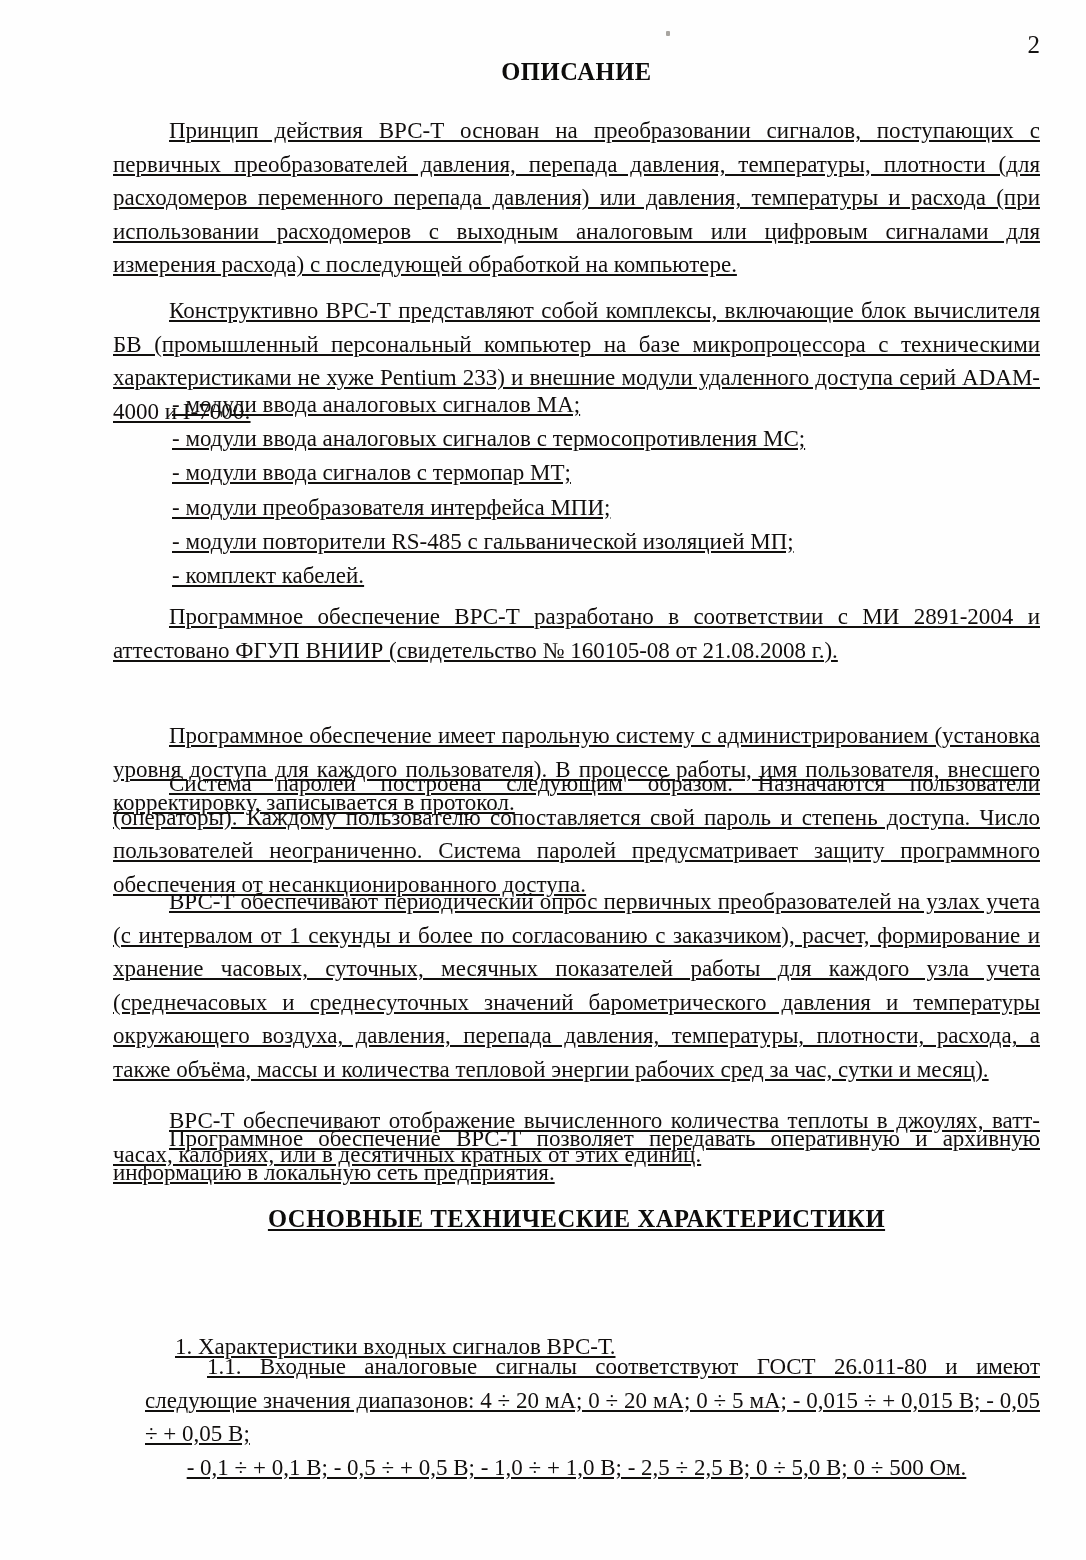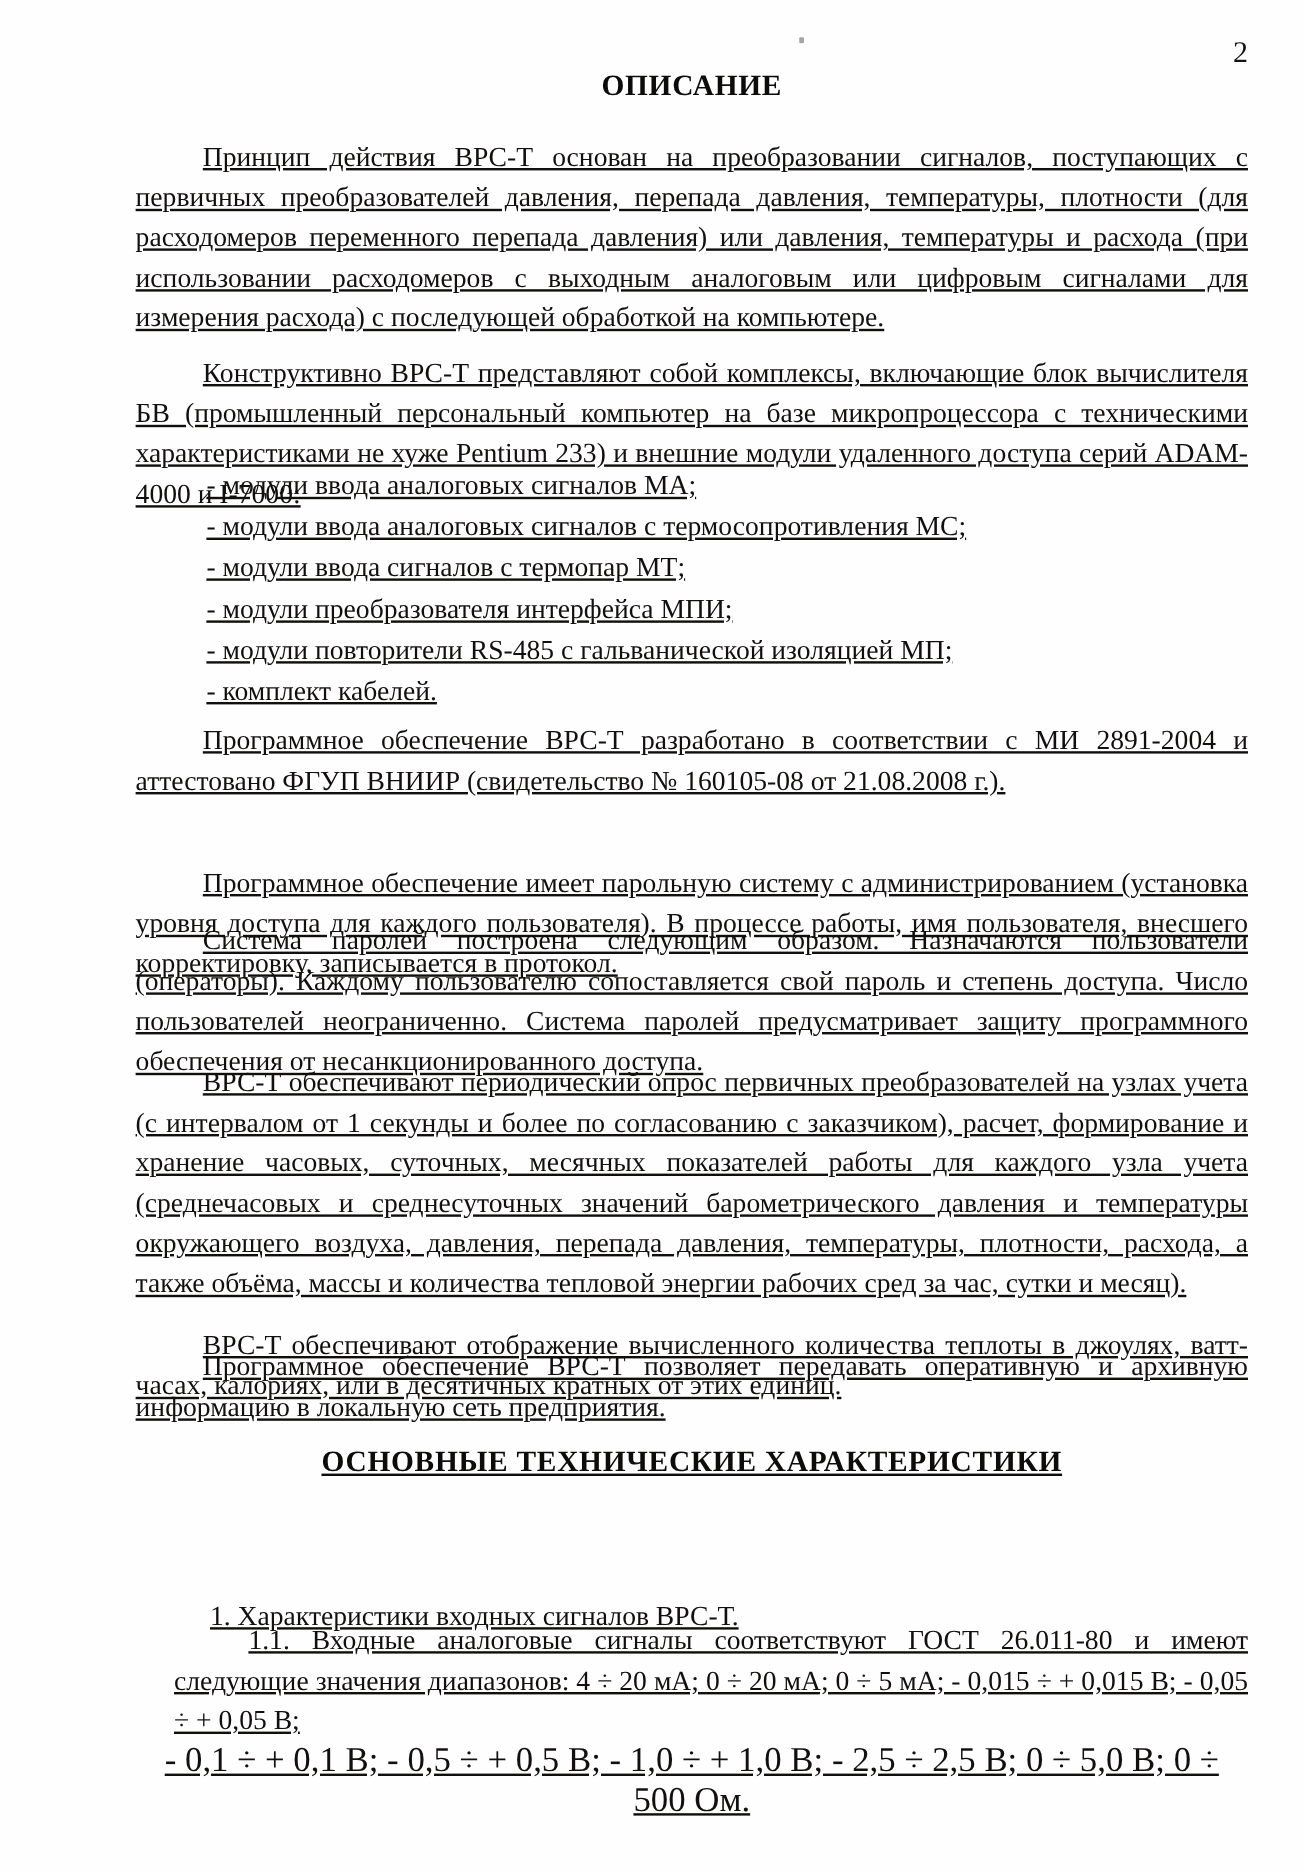--- a/index.html
+++ b/index.html
@@ -88,21 +88,21 @@
   }
   ul.module-list li {
     font-size: 23px;
     line-height: 34.2px;
     padding-left: 59px;
     white-space: nowrap;
     color: #120f0e;
   }
 
   .range-line {
-    font-size: 29px;
+    font-size: 23px;
     line-height: 33.6px;
     text-align: center;
     color: #120f0e;
   }
 
   .numbered {
     font-size: 23px;
     line-height: 33.6px;
     text-indent: 62px;
     color: #120f0e;

